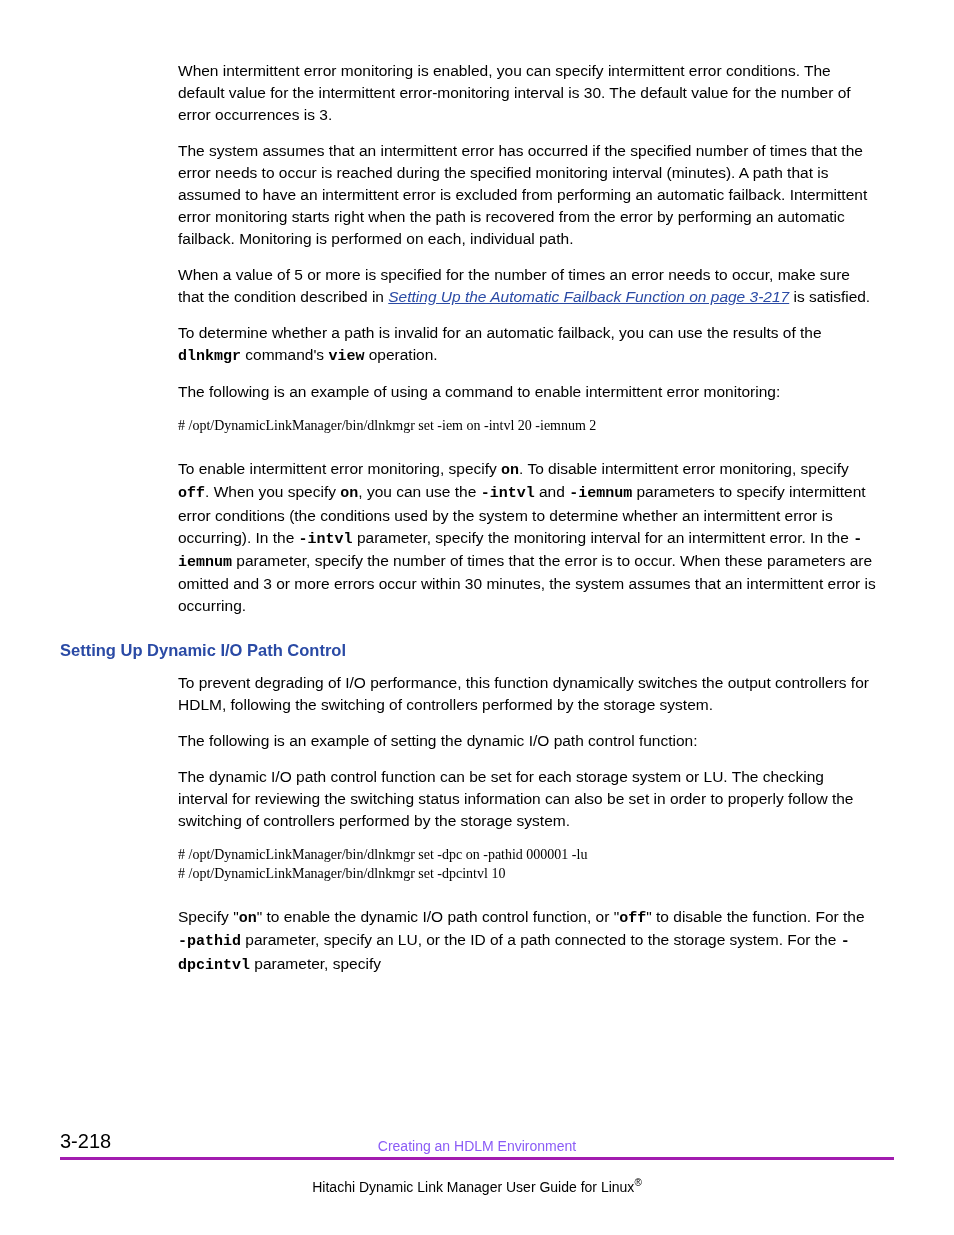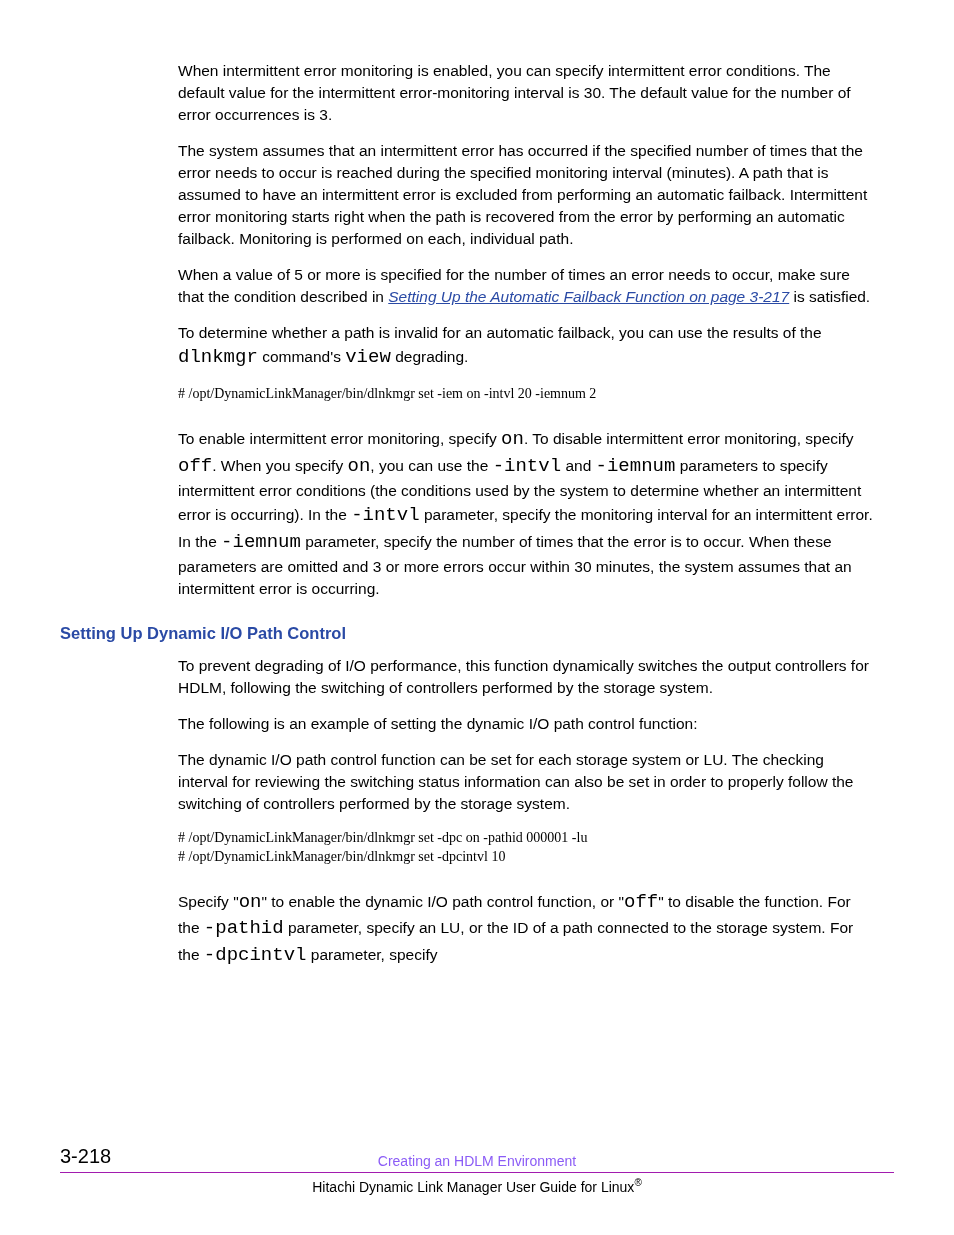--- a/index.html
+++ b/index.html
@@ -26,21 +26,22 @@
     color: #000;
     margin: 0 0 14px 0;
   }
   .link {
     color: #2a4aa5;
     text-decoration: underline;
     font-style: italic;
   }
   code, .mono {
     font-family: "Courier New", monospace;
-    font-size: 19px;
+    font-size: 15px;
+    font-weight: bold;
   }
   pre {
     font-family: Liberation Serif, serif;
     font-size: 14px;
     margin: 6px 0 22px 0;
     line-height: 1.35;
   }
   h2.section {
     font-size: 16.5px;
     font-weight: bold;
@@ -48,60 +49,61 @@
     margin: 24px 0 12px -118px;
   }
   .footer {
     position: absolute;
     bottom: 40px;
     left: 60px;
     right: 60px;
     text-align: center;
   }
   .footer-top {
-    border-bottom: 1px solid #a21caf;
+    border-bottom: 3px solid #a21caf;
     position: relative;
     padding-bottom: 2px;
   }
   .footer-pagenum {
     position: absolute;
     left: 0;
     bottom: 4px;
     font-size: 20px;
     color: #000;
   }
   .footer-chapter {
     font-size: 14px;
     color: #8b5cf6;
   }
   .footer-title {
     font-size: 14px;
     color: #000;
-    margin-top: 4px;
+    margin-top: 17px;
   }
   sup { font-size: 10px; }
 </style>
 </head>
 <body>
 
 <div class="page">
   <div class="content">
 
     <p>When intermittent error monitoring is enabled, you can specify intermittent error conditions. The default value for the intermittent error-monitoring interval is 30. The default value for the number of error occurrences is 3.</p>
 
     <p>The system assumes that an intermittent error has occurred if the specified number of times that the error needs to occur is reached during the specified monitoring interval (minutes). A path that is assumed to have an intermittent error is excluded from performing an automatic failback. Intermittent error monitoring starts right when the path is recovered from the error by performing an automatic failback. Monitoring is performed on each, individual path.</p>
 
     <p>
       <span>When a value of 5 or more is specified for the number of times an error needs to occur, make sure that the condition described in </span><a class="link">Setting Up the Automatic Failback Function on page 3-217</a><span> is satisfied.</span>
     </p>
 
     <p>
-      <span>To determine whether a path is invalid for an automatic failback, you can use the results of the </span><span class="mono">dlnkmgr</span><span> command's </span><span class="mono">view</span><span> degrading.</span>
+      <span>To determine whether a path is invalid for an automatic failback, you can use the results of the </span><span class="mono">dlnkmgr</span><span> command's </span><span class="mono">view</span><span> operation.</span>
     </p>
 
+    <p>The following is an example of using a command to enable intermittent error monitoring:</p>
 
     <pre># /opt/DynamicLinkManager/bin/dlnkmgr set -iem on -intvl 20 -iemnum 2</pre>
 
     <p>
       <span>To enable intermittent error monitoring, specify </span><span class="mono">on</span><span>. To disable intermittent error monitoring, specify </span><span class="mono">off</span><span>. When you specify </span><span class="mono">on</span><span>, you can use the </span><span class="mono">-intvl</span><span> and </span><span class="mono">-iemnum</span><span> parameters to specify intermittent error conditions (the conditions used by the system to determine whether an intermittent error is occurring). In the </span><span class="mono">-intvl</span><span> parameter, specify the monitoring interval for an intermittent error. In the </span><span class="mono">-iemnum</span><span> parameter, specify the number of times that the error is to occur. When these parameters are omitted and 3 or more errors occur within 30 minutes, the system assumes that an intermittent error is occurring.</span>
     </p>
 
     <h2 class="section">Setting Up Dynamic I/O Path Control</h2>
 
     <p>To prevent degrading of I/O performance, this function dynamically switches the output controllers for HDLM, following the switching of controllers performed by the storage system.</p>

